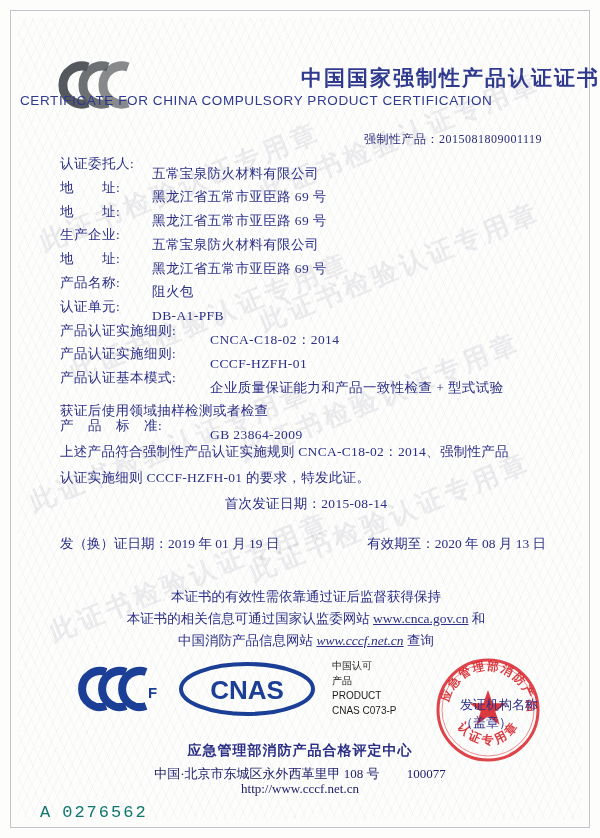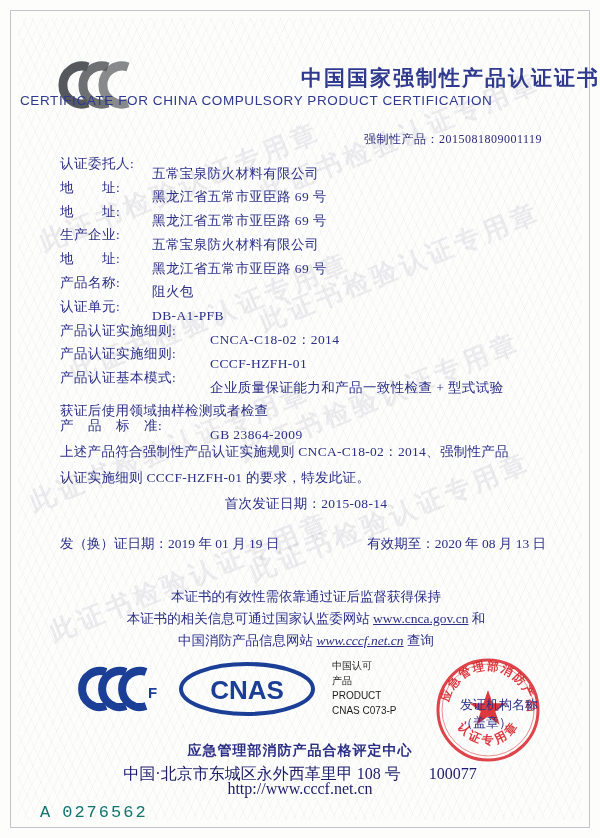--- a/index.html
+++ b/index.html
@@ -120,21 +120,21 @@
   .seal{
     position:absolute;left:372px;top:-6px;width:112px;height:112px;
   }
   .org-name{
     position:absolute;left:0;right:0;top:742px;
     text-align:center;font-size:14px;color:#2b2f86;letter-spacing:1px;
     font-weight:700;
   }
   .addr{
     position:absolute;left:0;right:0;top:766px;
-    text-align:center;font-size:16px;color:#1b1b6a;line-height:15px;
+    text-align:center;font-size:13px;color:#1b1b6a;line-height:15px;
   }
   .serial{
     position:absolute;left:40px;bottom:16px;
     font-size:17px;color:#0f766e;
     font-family:"Liberation Mono", monospace;
     letter-spacing:2px;
   }
   .serial .a{margin-right:10px;}
 </style>
 </head>

